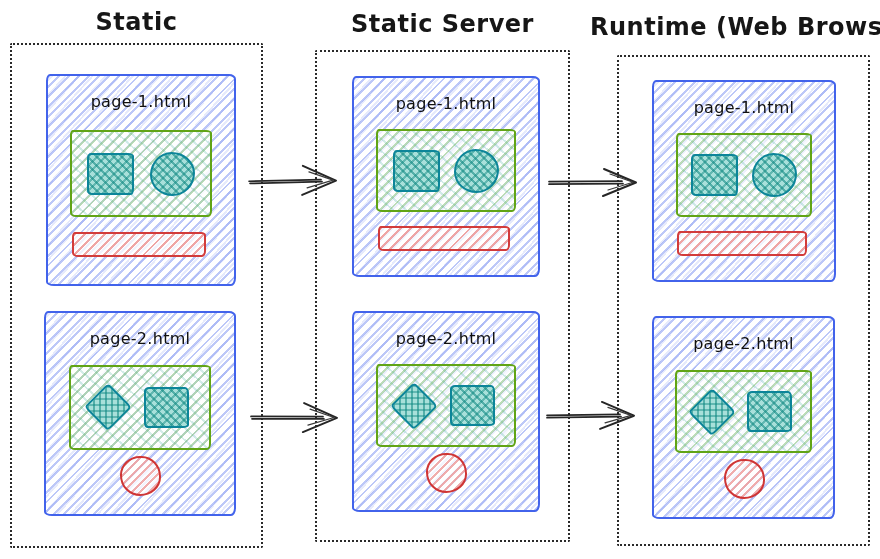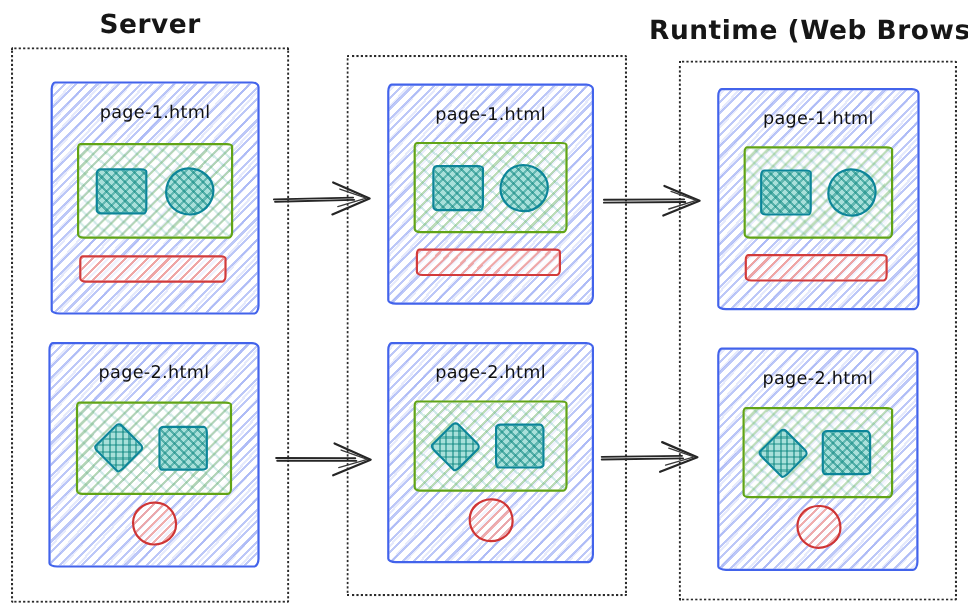--- a/index.html
+++ b/index.html
@@ -115,21 +115,22 @@
   .arrow path { fill: none; stroke: #262626; stroke-linecap: round; stroke-linejoin: round; }
   .arrow .shaft { stroke-width: 1.7px; }
   .arrow .head  { stroke-width: 2px; }
   .arrow .head2 { stroke-width: 1.2px; stroke: #3a3a3a; }
 </style>
 </head>
 <body>
 
 <div class="stage">
 
-  <div class="col-title" style="left:10px; top:8px; width:253px;">Server</div>
+  <div class="col-title" style="left:10px; top:8px; width:253px;">Static</div>
+  <div class="col-title" style="left:315px; top:10px; width:255px;">Static Server</div>
   <div class="col-title" style="left:590px; top:13px; width:290px;">Runtime (Web Browser)</div>
 
   <div class="dotted-box" style="left:10px;  top:43px; width:253px; height:505px;"></div>
   <div class="dotted-box" style="left:315px; top:50px; width:255px; height:492px;"></div>
   <div class="dotted-box" style="left:617px; top:55px; width:253px; height:491px;"></div>
 
   <div class="card" style="left:46px; top:74px; width:190px; height:212px;">
     <div class="card-title">page-1.html</div>
     <div class="content-box">
       <div class="shape square"></div>

